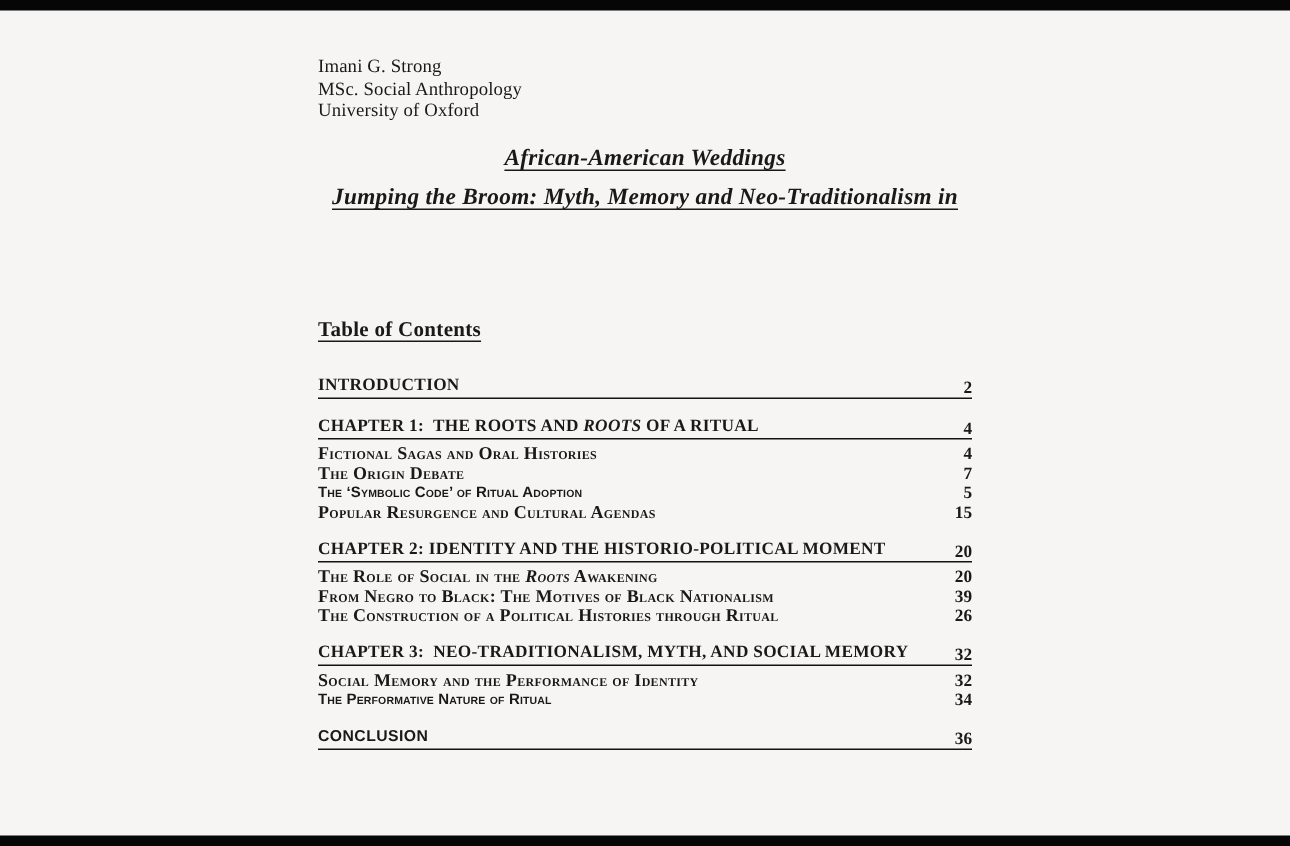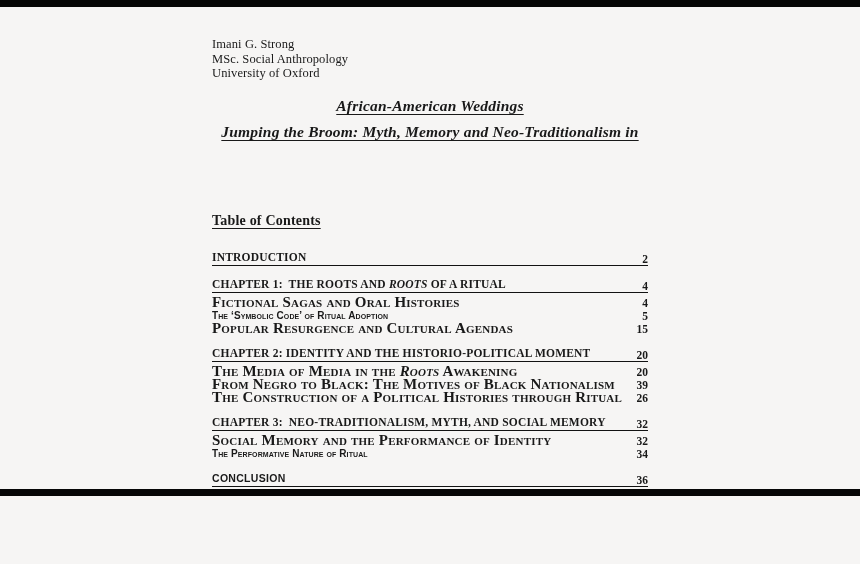--- a/index.html
+++ b/index.html
@@ -6,21 +6,21 @@
     --bg:#f6f5f4; --ink:#191919; --bar:#060606; --rule:#121212;
   }
   *{ margin:0; padding:0; box-sizing:border-box; }
   html,body{ width:860px; height:564px; }
   body{
     background:var(--bg);
     color:var(--ink);
     font-family:"Liberation Serif","DejaVu Serif",serif;
     overflow:hidden;
   }
-  .stage{ position:relative; width:860px; height:496px; background:var(--bg); }
+  .stage{ position:relative; width:860px; height:564px; background:var(--bg); }
 
   .bar{ position:absolute; left:0; width:860px; height:7px; background:var(--bar); }
   .bar.top{ top:0; }
   .bar.bottom{ bottom:0; }
 
   .author{
     position:absolute; left:212px; top:37px;
     font-size:12.5px; line-height:14.5px; letter-spacing:.1px;
   }
 
@@ -64,21 +64,21 @@
     font-size:11.5px; letter-spacing:.2px; line-height:15px;
   }
   .toc-row.heading.sans .toc-label{
     font-family:"Liberation Sans","DejaVu Sans",sans-serif;
     font-size:10.5px; letter-spacing:.3px; line-height:15px;
   }
 
   .toc-row.sub{ height:13px; font-weight:bold; }
   .toc-row.heading + .toc-row.sub{ margin-top:3px; }
   .toc-row.sub.serif .toc-label{
-    font-variant:small-caps; font-size:15px; line-height:13px; letter-spacing:.2px;text-align:right;
+    font-variant:small-caps; font-size:12px; line-height:13px; letter-spacing:.2px;text-align:right;
   }
   .toc-row.sub.sans .toc-label{
     font-family:"Liberation Sans","DejaVu Sans",sans-serif;
     font-variant:small-caps; font-size:10px; line-height:13px; letter-spacing:.1px;
   }
   .toc-label .it{ font-style:italic; }
 </style>
 </head>
 <body>
 
@@ -95,24 +95,25 @@
     <div class="t-line">African-American Weddings</div>
     <div class="t-line">Jumping the Broom: Myth, Memory and Neo-Traditionalism in</div>
   </div>
 
   <h2 class="toc-heading">Table of Contents</h2>
 
   <div class="toc" id="toc">
       <div class="toc-row heading serif"><span class="toc-label"><span>INTRODUCTION</span></span><span class="toc-page">2</span></div>
       <div class="toc-row heading serif"><span class="toc-label"><span>CHAPTER 1:  THE ROOTS AND </span><span class="it">ROOTS</span><span> OF A RITUAL</span></span><span class="toc-page">4</span></div>
       <div class="toc-row sub serif"><span class="toc-label"><span>Fictional Sagas and Oral Histories</span></span><span class="toc-page">4</span></div>
+      <div class="toc-row sub serif"><span class="toc-label"><span>The Origin Debate</span></span><span class="toc-page">7</span></div>
       <div class="toc-row sub sans"><span class="toc-label"><span>The ‘Symbolic Code’ of Ritual Adoption</span></span><span class="toc-page">5</span></div>
       <div class="toc-row sub serif"><span class="toc-label"><span>Popular Resurgence and Cultural Agendas</span></span><span class="toc-page">15</span></div>
       <div class="toc-row heading serif"><span class="toc-label"><span>CHAPTER 2: IDENTITY AND THE HISTORIO-POLITICAL MOMENT</span></span><span class="toc-page">20</span></div>
-      <div class="toc-row sub serif"><span class="toc-label"><span>The Media of Media in the </span><span class="it">Roots</span><span> Awakening</span></span><span class="toc-page">20</span></div>
+      <div class="toc-row sub serif"><span class="toc-label"><span>The Role of Social in the </span><span class="it">Roots</span><span> Awakening</span></span><span class="toc-page">20</span></div>
       <div class="toc-row sub serif"><span class="toc-label"><span>From Negro to Black: The Motives of Black Nationalism</span></span><span class="toc-page">39</span></div>
       <div class="toc-row sub serif"><span class="toc-label"><span>The Construction of a Political Histories through Ritual</span></span><span class="toc-page">26</span></div>
       <div class="toc-row heading serif"><span class="toc-label"><span>CHAPTER 3:  NEO-TRADITIONALISM, MYTH, AND SOCIAL MEMORY</span></span><span class="toc-page">32</span></div>
       <div class="toc-row sub serif"><span class="toc-label"><span>Social Memory and the Performance of Identity</span></span><span class="toc-page">32</span></div>
       <div class="toc-row sub sans"><span class="toc-label"><span>The Performative Nature of Ritual</span></span><span class="toc-page">34</span></div>
       <div class="toc-row heading sans"><span class="toc-label"><span>CONCLUSION</span></span><span class="toc-page">36</span></div>
     </div>
 
   <div class="bar bottom"></div>
 </div>

